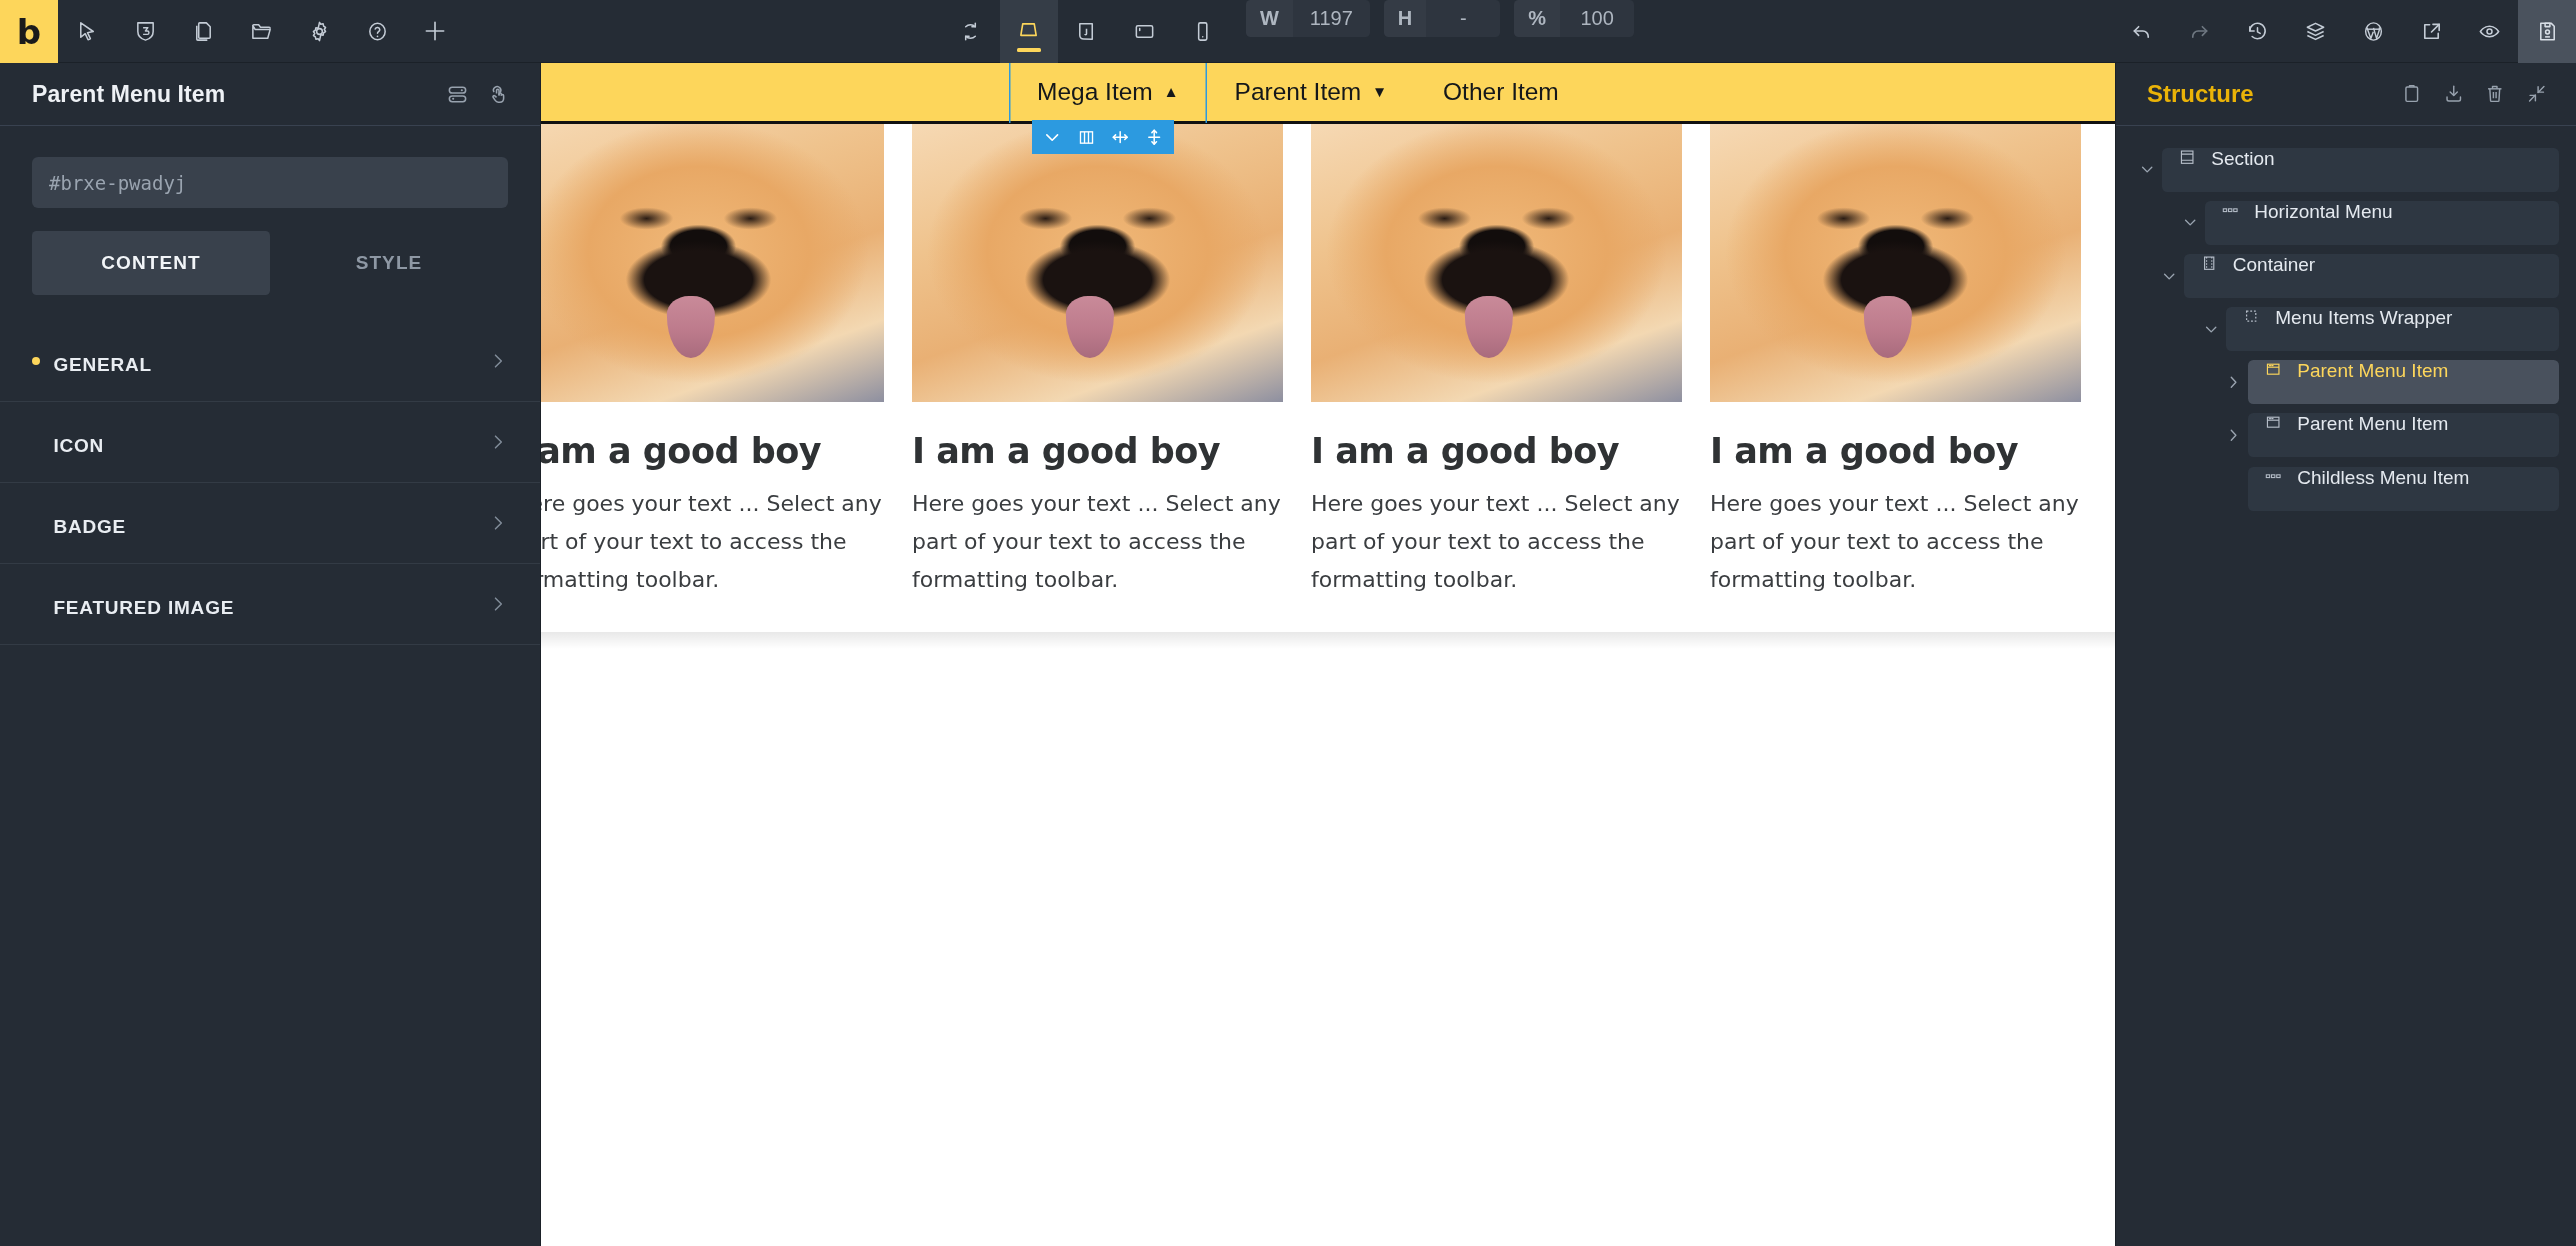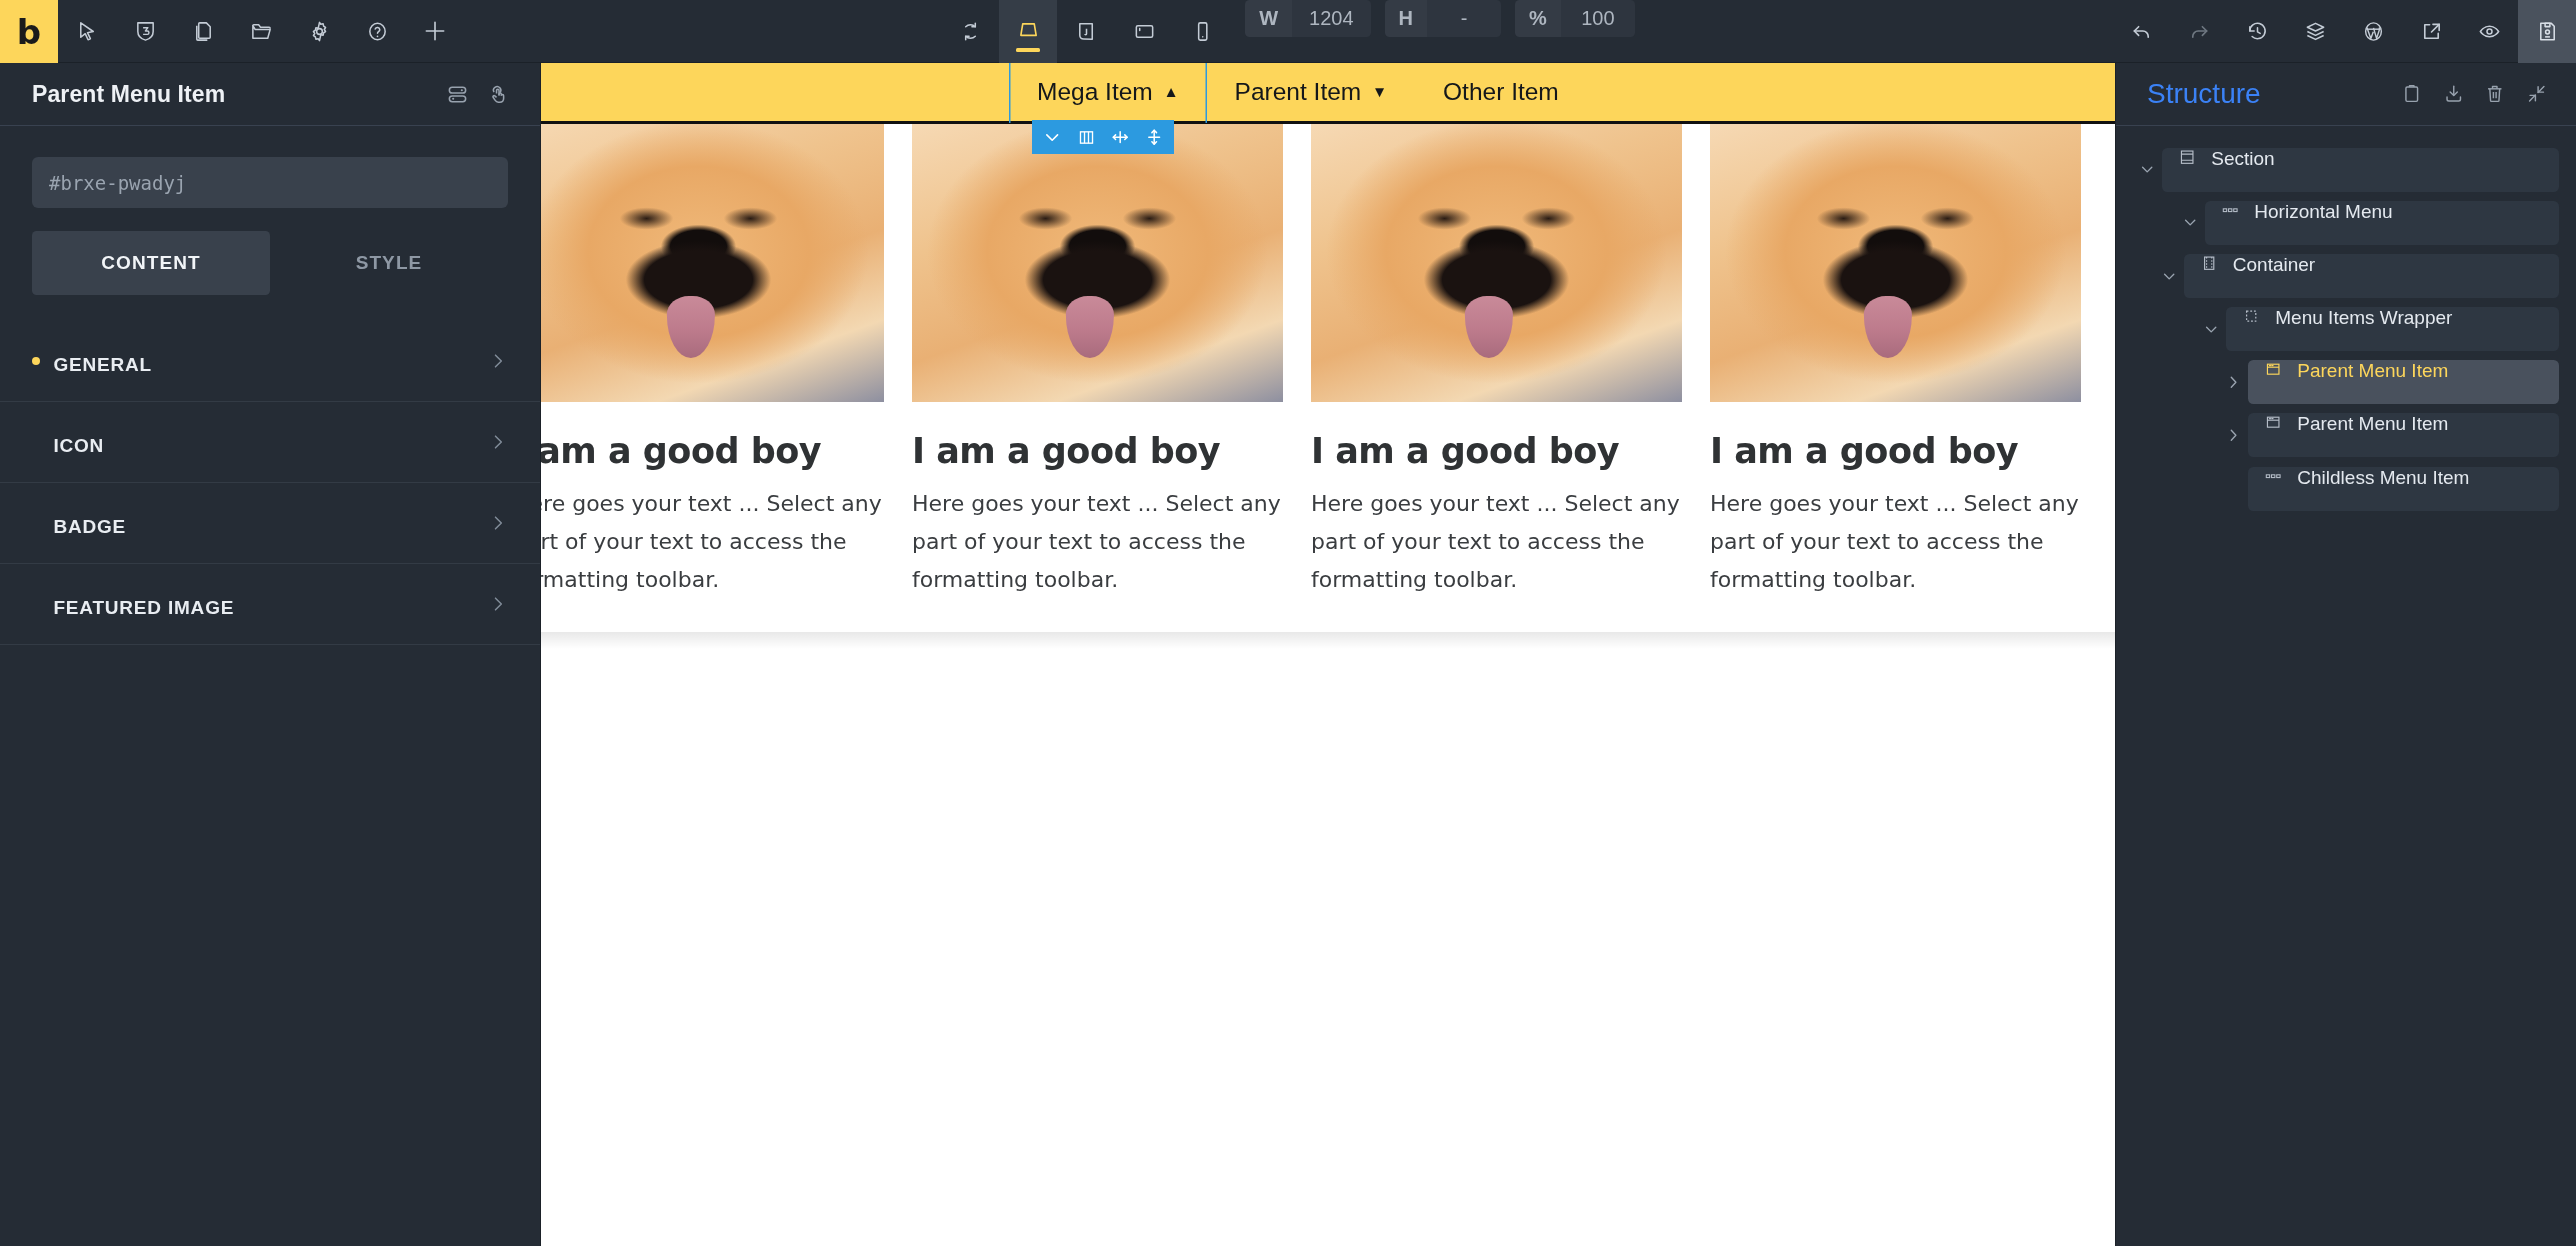--- a/index.html
+++ b/index.html
@@ -224,21 +224,21 @@
     position: absolute; top: 63px; left: 2115px;
     width: 461px; height: 1184px;
     background: #252c35;
     border-left: 0.8px solid #1b2128;
   }
   .rp-header {
     height: 63px; display: flex; align-items: center;
     padding: 0 29px 0 31px;
     border-bottom: 0.8px solid #394250;
   }
-  .rp-title { font-size: 28px; font-weight: 400; color: #3b82f6; }
+  .rp-title { font-size: 24px; font-weight: 700; color: #eab308; }
   .rp-icons { margin-left: auto; display: flex; gap: 20px; color: #98a2ae; }
   .rp-icons > span { display: flex; }
 
   .tree { padding: 21.5px 17px 0 17px; }
   .tree-row {
     height: 44px; display: flex; align-items: center;
     margin-bottom: 9.2px;
   }
   .tw-chev {
     width: 29px; flex: 0 0 29px;
@@ -342,21 +342,21 @@
     <div class="tb-btn">
       <svg width="23" height="23" viewBox="0 0 24 24" fill="none" stroke="currentColor" stroke-width="1.6" stroke-linejoin="round">
           <rect x="8" y="3" width="8.5" height="18" rx="1.6"></rect>
           <circle cx="12.25" cy="17.6" r=".8" fill="currentColor" stroke="none"></circle>
         </svg>
     </div>
   </div>
 
   <div class="dim-field">
     <span class="lab">W</span>
-    <span class="val">1204</span>
+    <span class="val">1197</span>
   </div>
   <div class="dim-field">
     <span class="lab">H</span>
     <span class="val">-</span>
   </div>
   <div class="dim-field">
     <span class="lab">%</span>
     <span class="val">100</span>
   </div>
 

